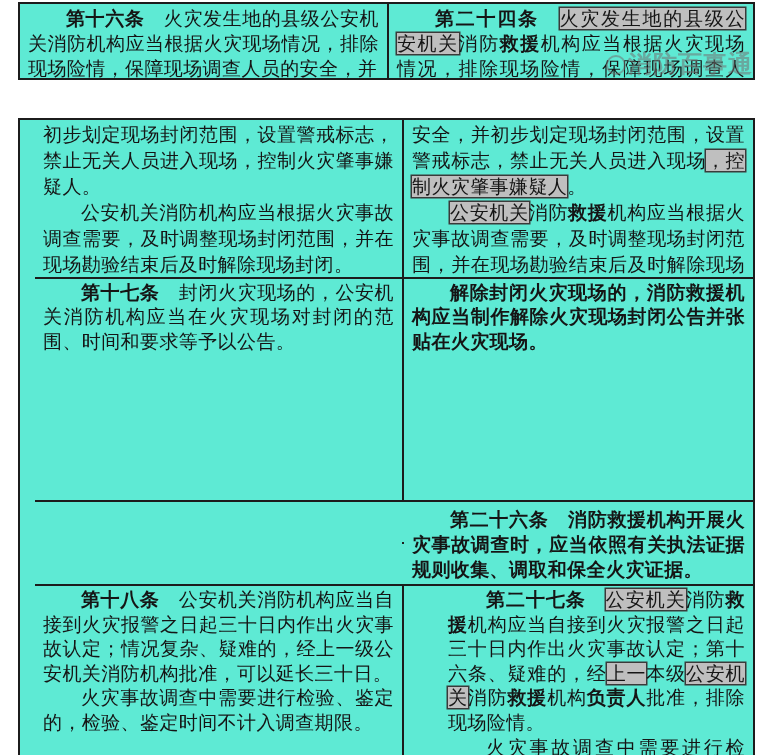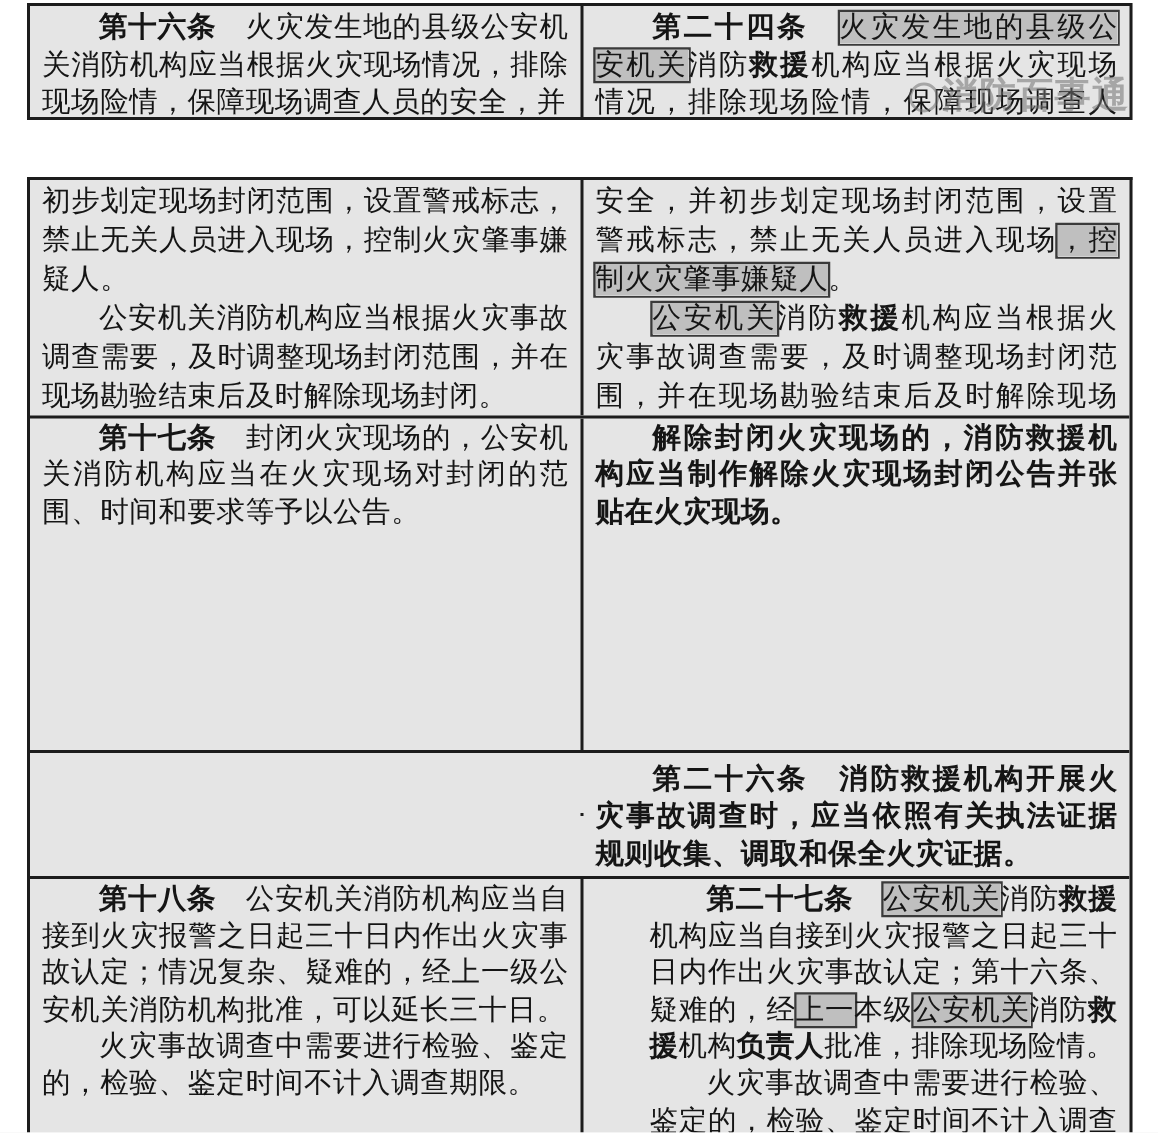--- a/index.html
+++ b/index.html
@@ -9,24 +9,24 @@
     overflow: hidden;
     position: relative;
     font-family: "Liberation Serif", "DejaVu Serif", serif;
     color: #151515;
   }
   .tbl {
     position: absolute;
     left: 18px;
     width: 737px;
     border: 2px solid #1c1c1c;
-    background: #e5e5e5;
+    background: #5eead4;
   }
   #top-table { top: 2px; height: 78px; }
-  #main-table { top: 118px; height: 637px; border-bottom: none; overflow: hidden; }
+  #main-table { top: 118px; height: 637px; border-bottom: none; overflow: hidden; padding-left: 15px; }
 
   .trow { display: flex; border-bottom: 2px solid #1c1c1c; overflow: hidden; }
   .trow:last-child { border-bottom: none; }
   .cell {
     padding: 2px 8px 0 8px;
     overflow: hidden;
     font-size: 19px;
     letter-spacing: 0.4px;
   }
   .cell-old { width: 369px; border-right: 2px solid #1c1c1c; }

